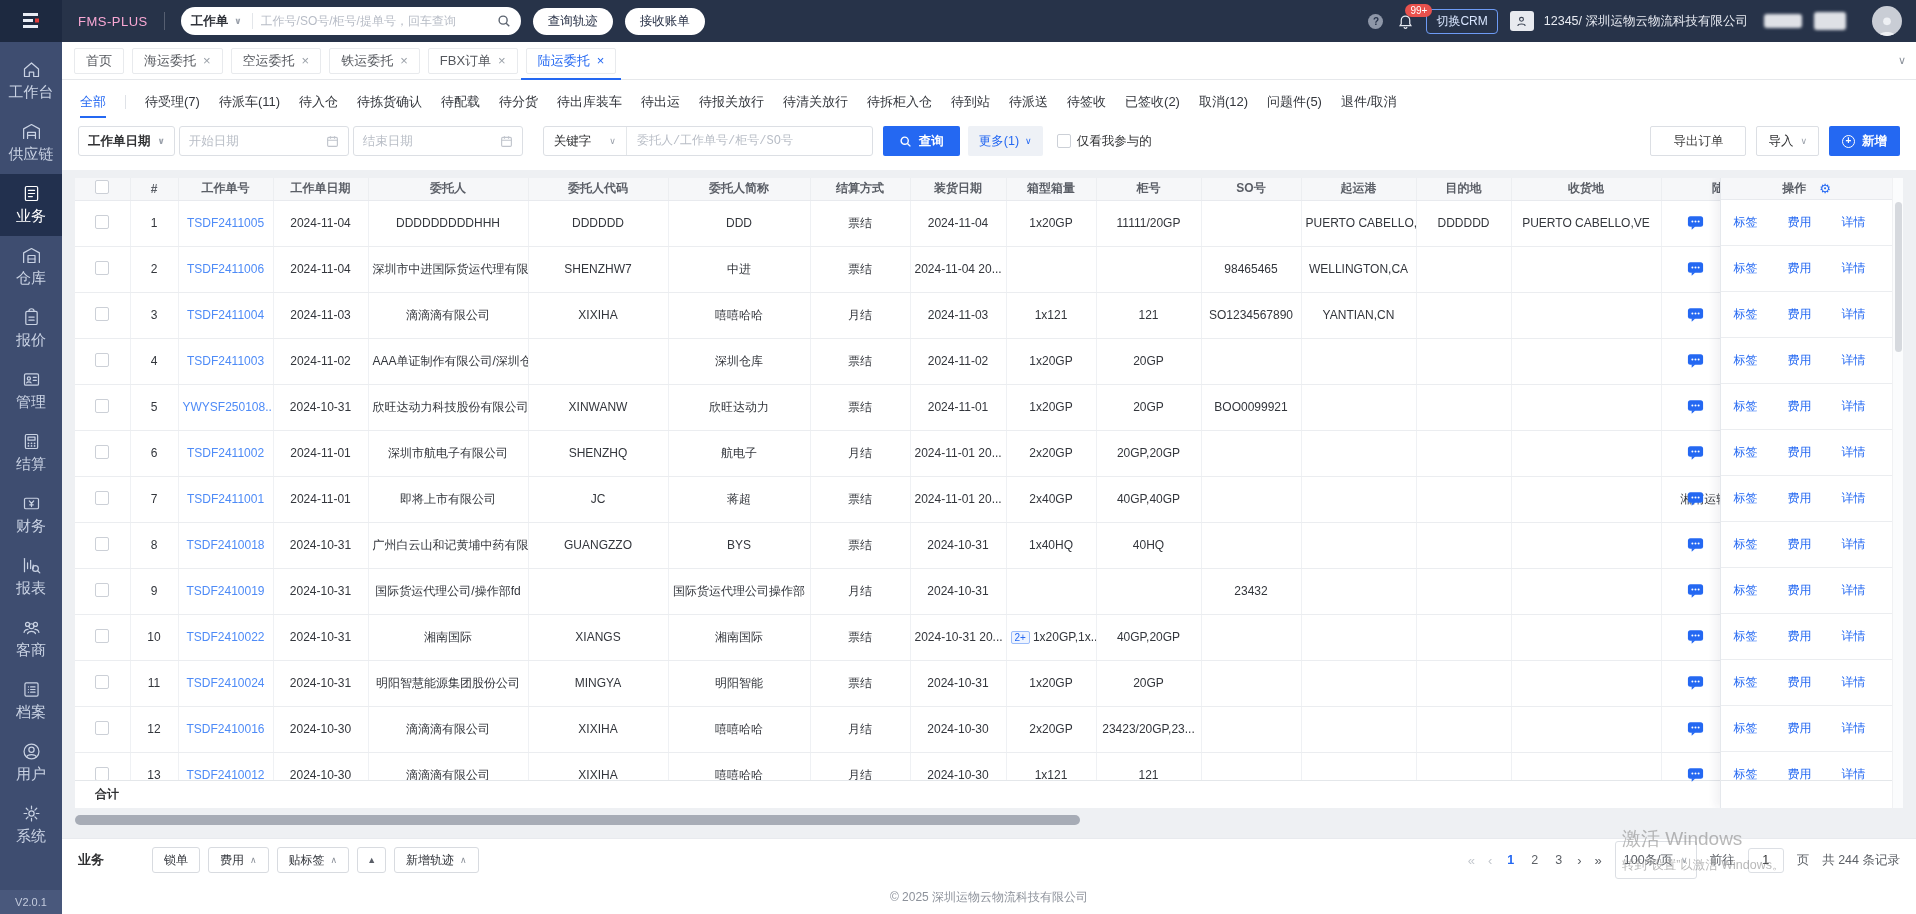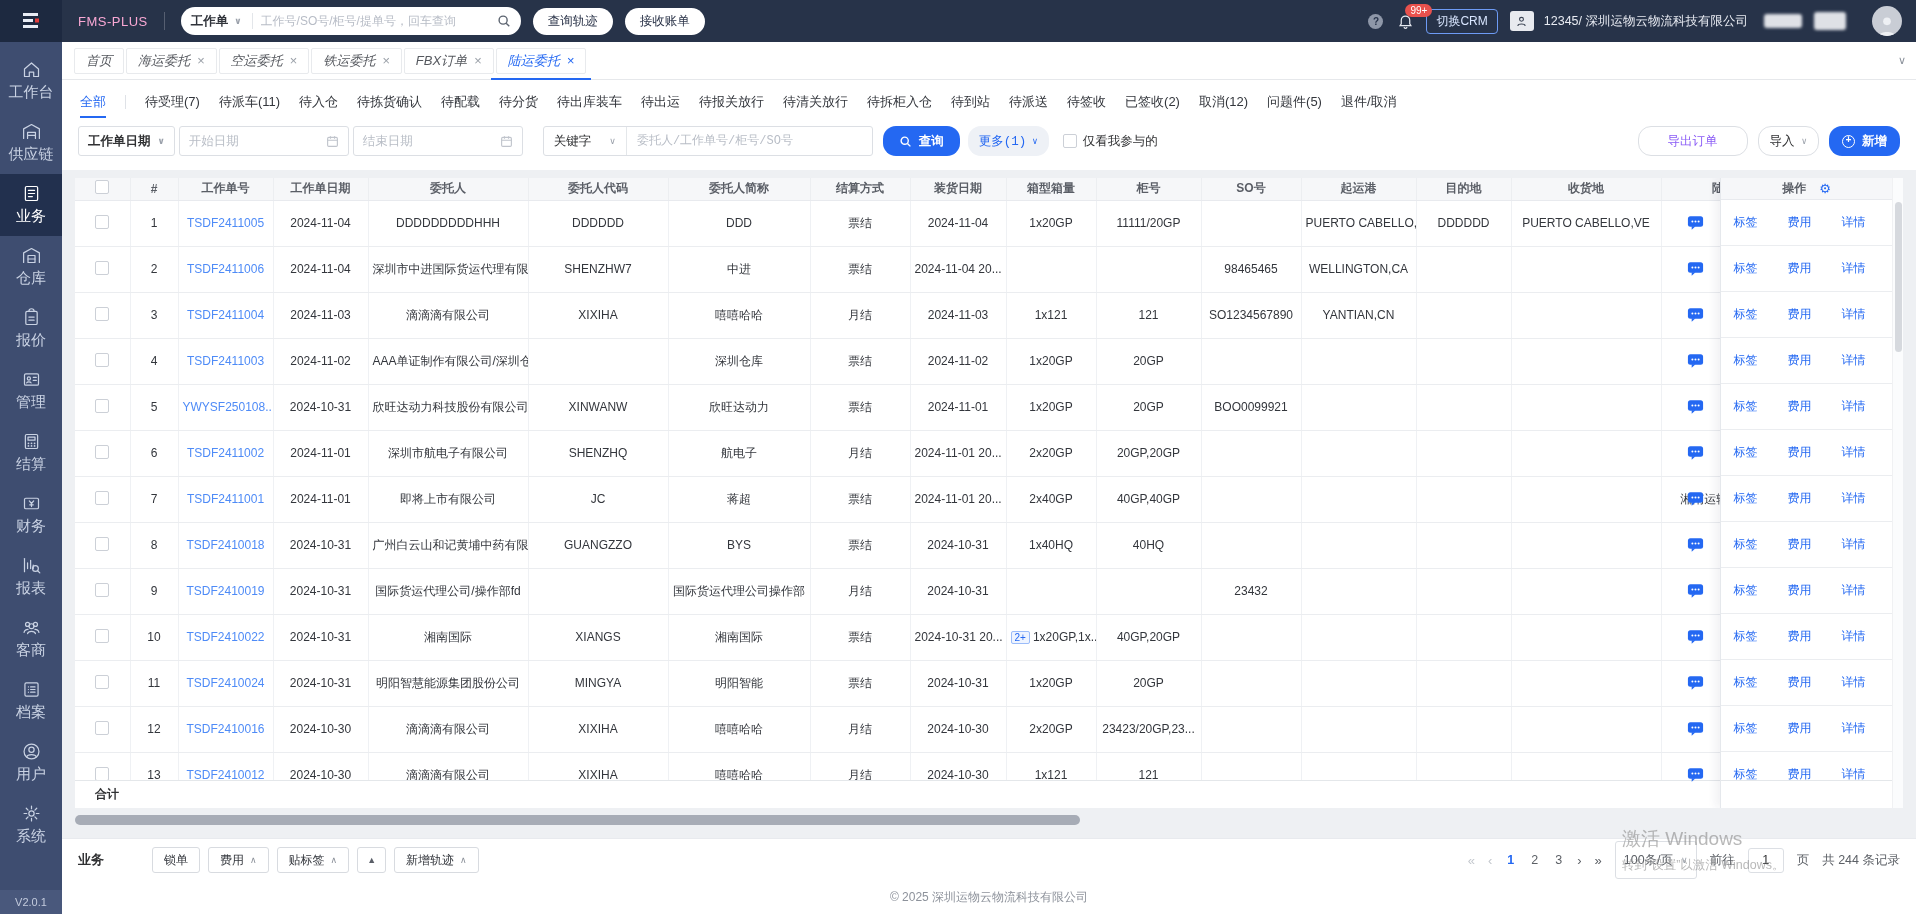--- a/index.html
+++ b/index.html
@@ -61,28 +61,28 @@
   .status-divider { width:1px; height:14px; background:#dfe2e7; }
 
   .filter-row { display:flex; align-items:center; padding:10px 16px 0 16px; }
   .fbox { border:1px solid #dcdfe4; border-radius:3px; height:30px; display:flex; align-items:center; background:#fff; }
   .sel-box { padding:0 9px; gap:7px; font-size:12.5px; color:#303133; font-weight:bold; cursor:pointer; }
   .date-box { width:170px; padding:0 9px; justify-content:space-between; margin-left:4px; font-size:12.5px; color:#b8bdc6; cursor:text; }
   .kw-group { margin-left:20px; width:330px; }
   .kw-sel { display:flex; align-items:center; gap:18px; padding:0 10px; font-size:12.5px; color:#303133; cursor:pointer; border-right:1px solid #e4e7ea; height:100%; }
   .kw-group input { border:0; outline:0; flex:1; font-size:12px; padding:0 10px; color:#303133; font-family:Liberation Mono, monospace; min-width:0; }
   .kw-group input::placeholder { color:#b8bdc6; }
-  .btn { border:0; font-family:Liberation Mono, monospace; cursor:pointer; border-radius:13px; height:30px; display:inline-flex; align-items:center; font-size:12.5px;text-align:right; }
+  .btn { border:0; font-family:Liberation Sans, sans-serif; cursor:pointer; border-radius:2px; height:30px; display:inline-flex; align-items:center; font-size:12.5px;text-align:right; }
   .btn-search { background:#2468f2; color:#fff; padding:0 16px; gap:7px; margin-left:10px; font-weight:bold; }
   .btn-more { background:#eef1f6; color:#2468f2; padding:0 11px; gap:6px; margin-left:8px; }
   .btn-more .caret { color:#2468f2; }
   .chk-wrap { display:flex; align-items:center; gap:6px; margin-left:14px; font-size:12.5px; color:#303133; cursor:pointer; }
   .cb { display:inline-block; width:14px; height:14px; border:1px solid #ccd0d7; border-radius:2px; background:#fff; flex:0 0 14px; }
   .f-spacer { flex:1; }
-  .btn-export { background:#fff; border:1px solid #dcdfe4; color:#8b5cf6; padding:0 29px; }
+  .btn-export { background:#fff; border:1px solid #dcdfe4; color:#404040; padding:0 22px; }
   .btn-import { background:#fff; border:1px solid #dcdfe4; color:#303133; padding:0 11px; gap:7px; margin-left:10px; }
   .btn-add { background:#2468f2; color:#fff; padding:0 13px; gap:7px; margin-left:10px; font-weight:bold; }
   .plus-circle { width:13px; height:13px; border:1px solid #fff; border-radius:50%; display:flex; align-items:center; justify-content:center; font-size:10px; line-height:1; }
 
   
   .table-card { position:absolute; top:136px; left:13px; right:13px; height:630px; background:#fff; overflow:hidden; }
   table.grid { border-collapse:collapse; table-layout:fixed; width:1736px; }
   table.grid th { height:22px; background:#f6f7f9; font-size:12px; color:#5a5e66; font-weight:bold; border-right:1px solid #eceef1; border-bottom:1px solid #e8eaee; white-space:nowrap; overflow:hidden; text-align:center; }
   table.grid td { height:46px; font-size:12px; color:#33363c; text-align:center; border-right:1px solid #eff1f4; border-bottom:1px solid #ebedf0; white-space:nowrap; overflow:hidden; padding:0 4px; }
   .link { color:#4e8bf7; cursor:pointer; }
@@ -315,21 +315,21 @@
         </span>
         <span class="sb-label">系统</span>
       </div>
     </div>
   <div class="sb-version">V2.0.1</div>
 </div>
 
 <div class="main">
 
   <div class="tabbar">
-    <div style="display:flex;gap:2px;font-style:italic;">
+    <div style="display:flex;gap:8px;">
         <div class="tab">
           <span class="tab-label">首页</span>
         </div>
         <div class="tab">
           <span class="tab-label">海运委托</span>
           <span class="tab-close">×</span>
         </div>
         <div class="tab">
           <span class="tab-label">空运委托</span>
           <span class="tab-close">×</span>

